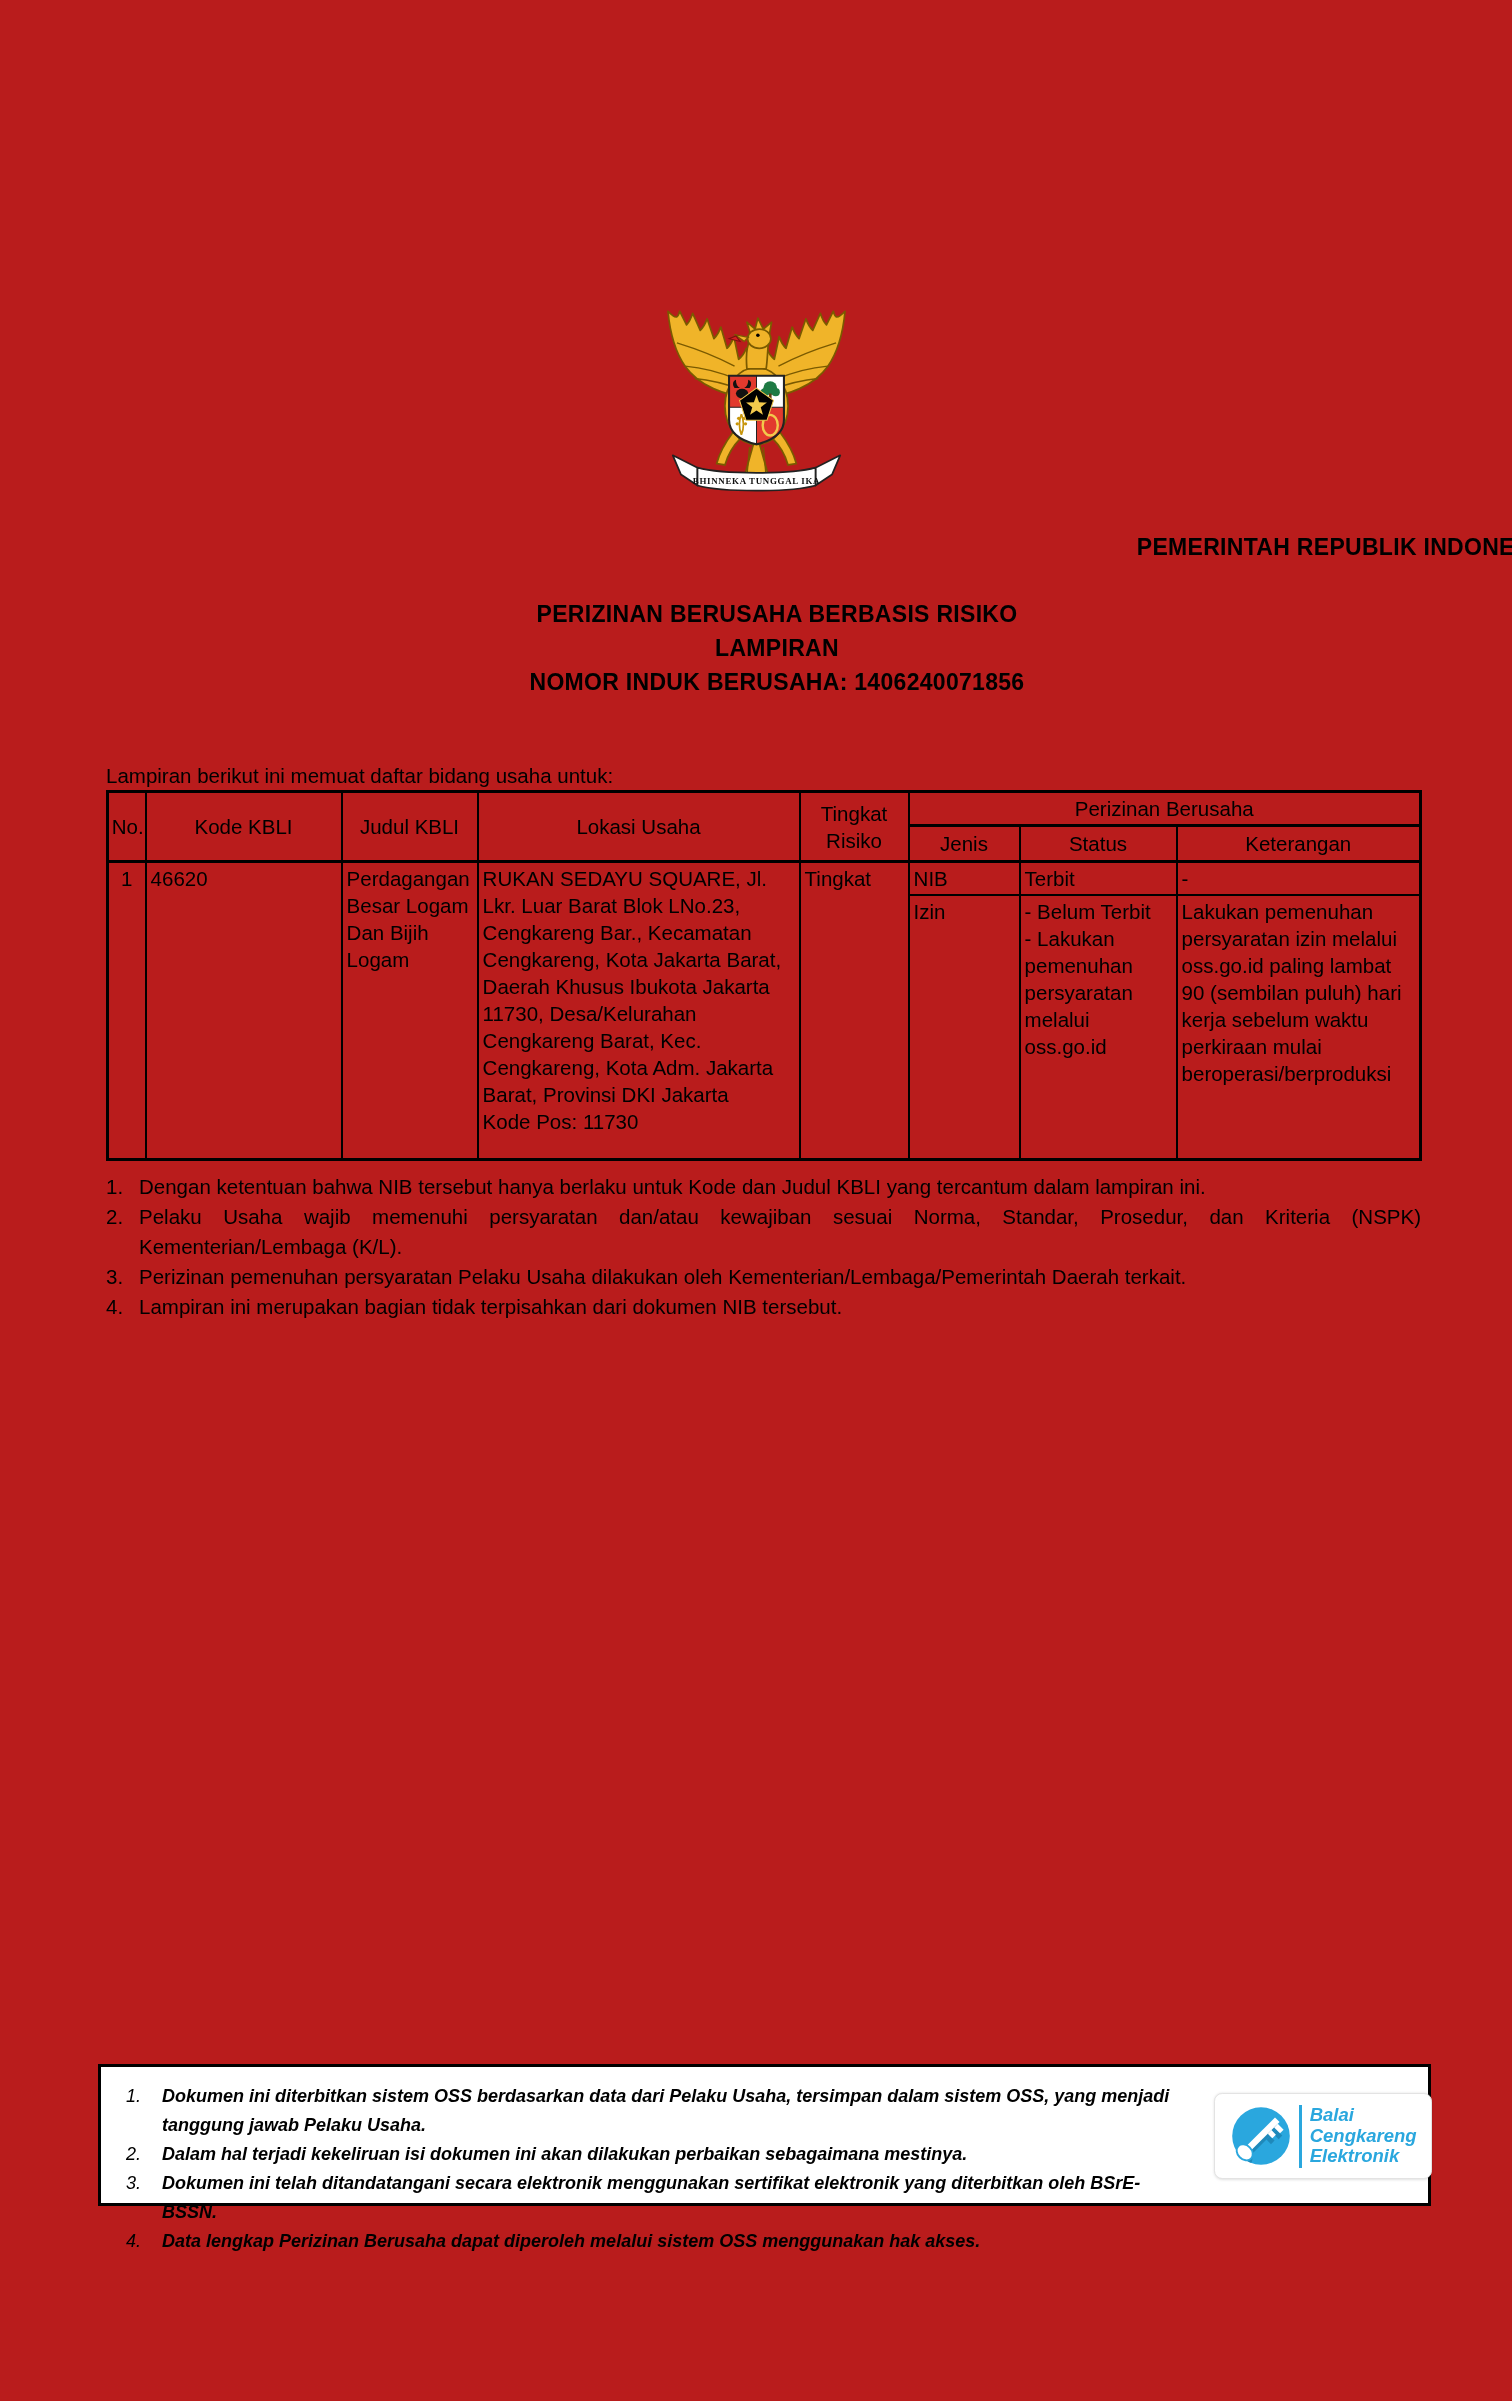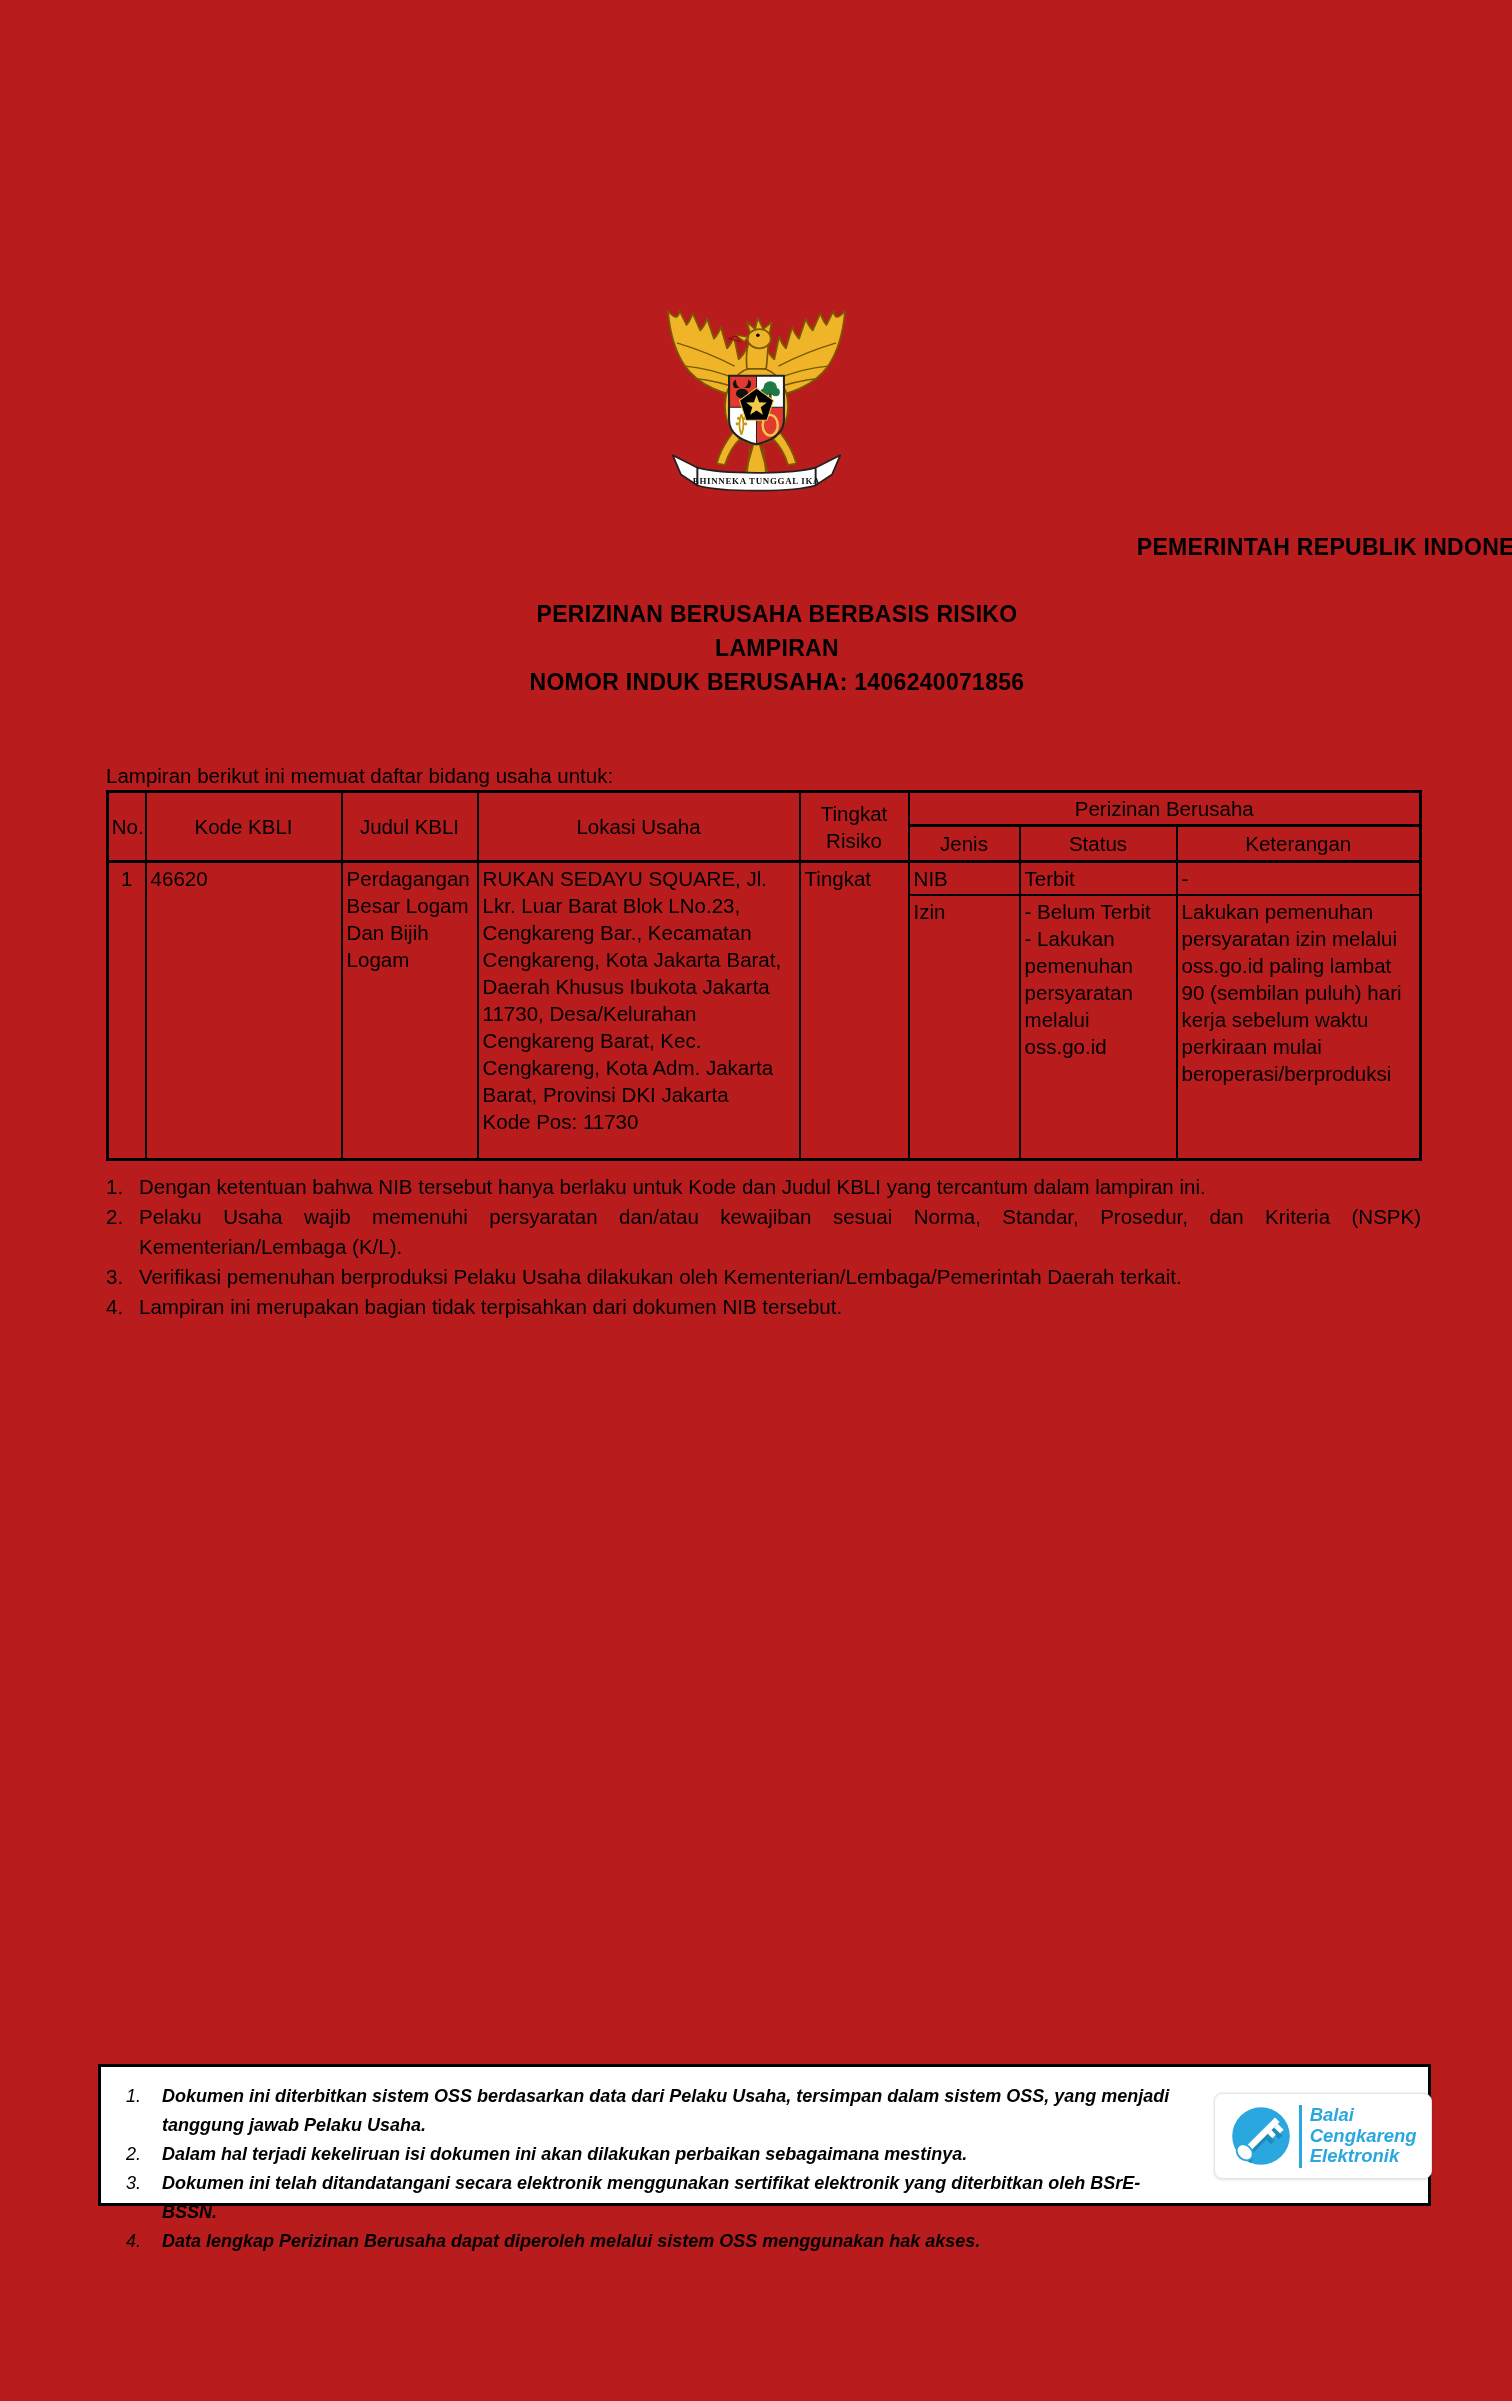--- a/index.html
+++ b/index.html
@@ -228,21 +228,21 @@
     <div class="note-item">
       <span class="n">1.</span>
       <span class="t">Dengan ketentuan bahwa NIB tersebut hanya berlaku untuk Kode dan Judul KBLI yang tercantum dalam lampiran ini.</span>
     </div>
     <div class="note-item">
       <span class="n">2.</span>
       <span class="t just">Pelaku Usaha wajib memenuhi persyaratan dan/atau kewajiban sesuai Norma, Standar, Prosedur, dan Kriteria (NSPK) Kementerian/Lembaga (K/L).</span>
     </div>
     <div class="note-item">
       <span class="n">3.</span>
-      <span class="t">Verifikasi pemenuhan berproduksi Pelaku Usaha dilakukan oleh Kementerian/Lembaga/Pemerintah Daerah terkait.</span>
+      <span class="t">Perizinan pemenuhan persyaratan Pelaku Usaha dilakukan oleh Kementerian/Lembaga/Pemerintah Daerah terkait.</span>
     </div>
     <div class="note-item">
       <span class="n">4.</span>
       <span class="t">Lampiran ini merupakan bagian tidak terpisahkan dari dokumen NIB tersebut.</span>
     </div>
   </div>
 
   <div class="footer-box">
     <div class="footer-notes">
       <div class="fnote">

